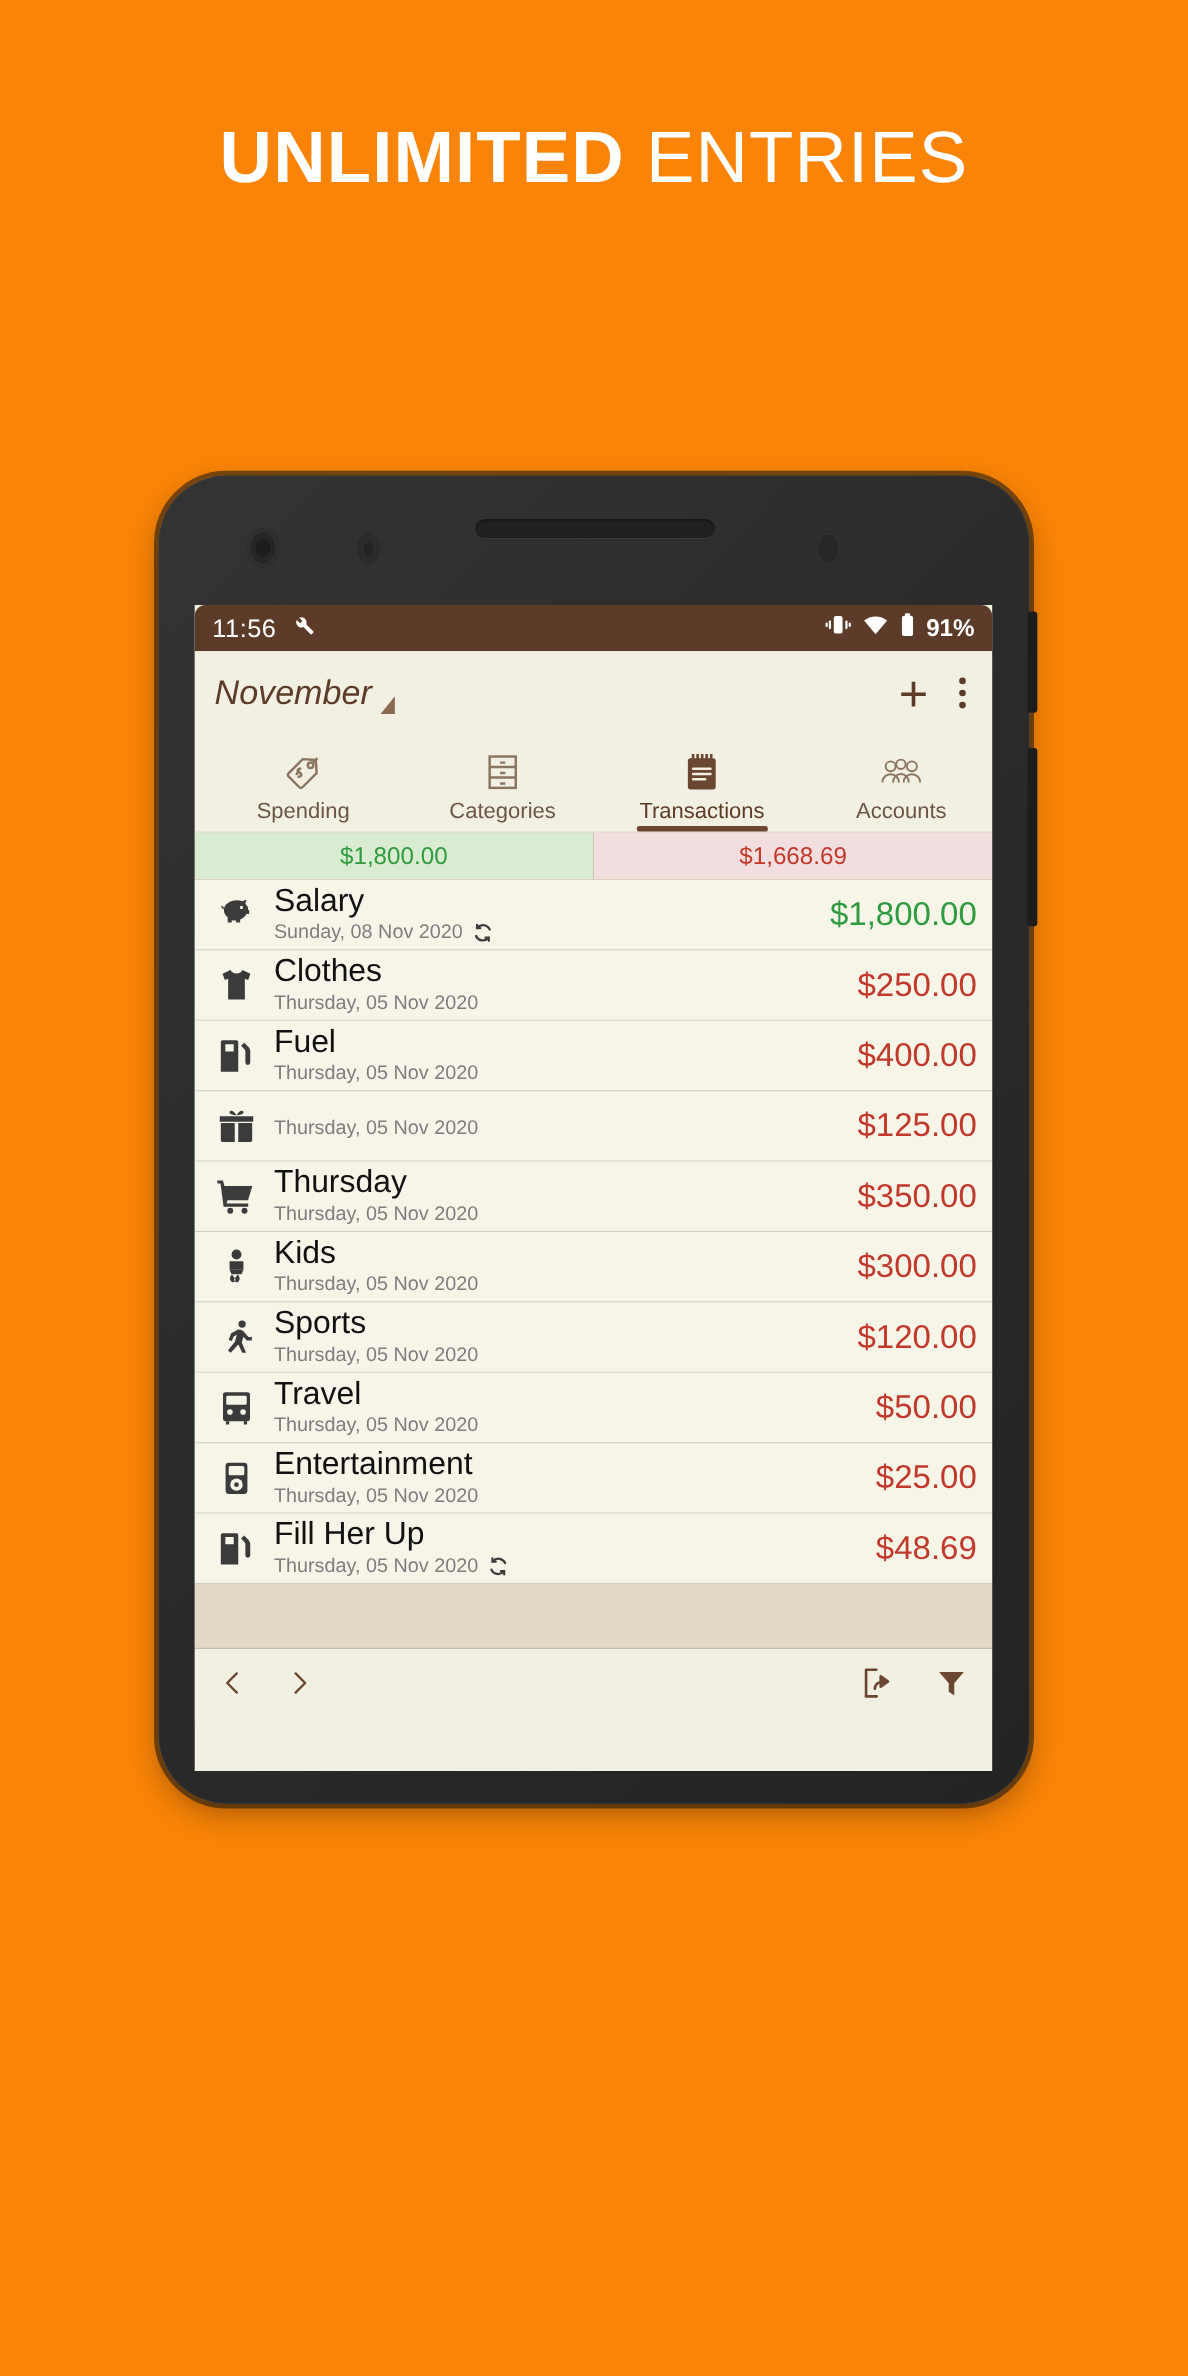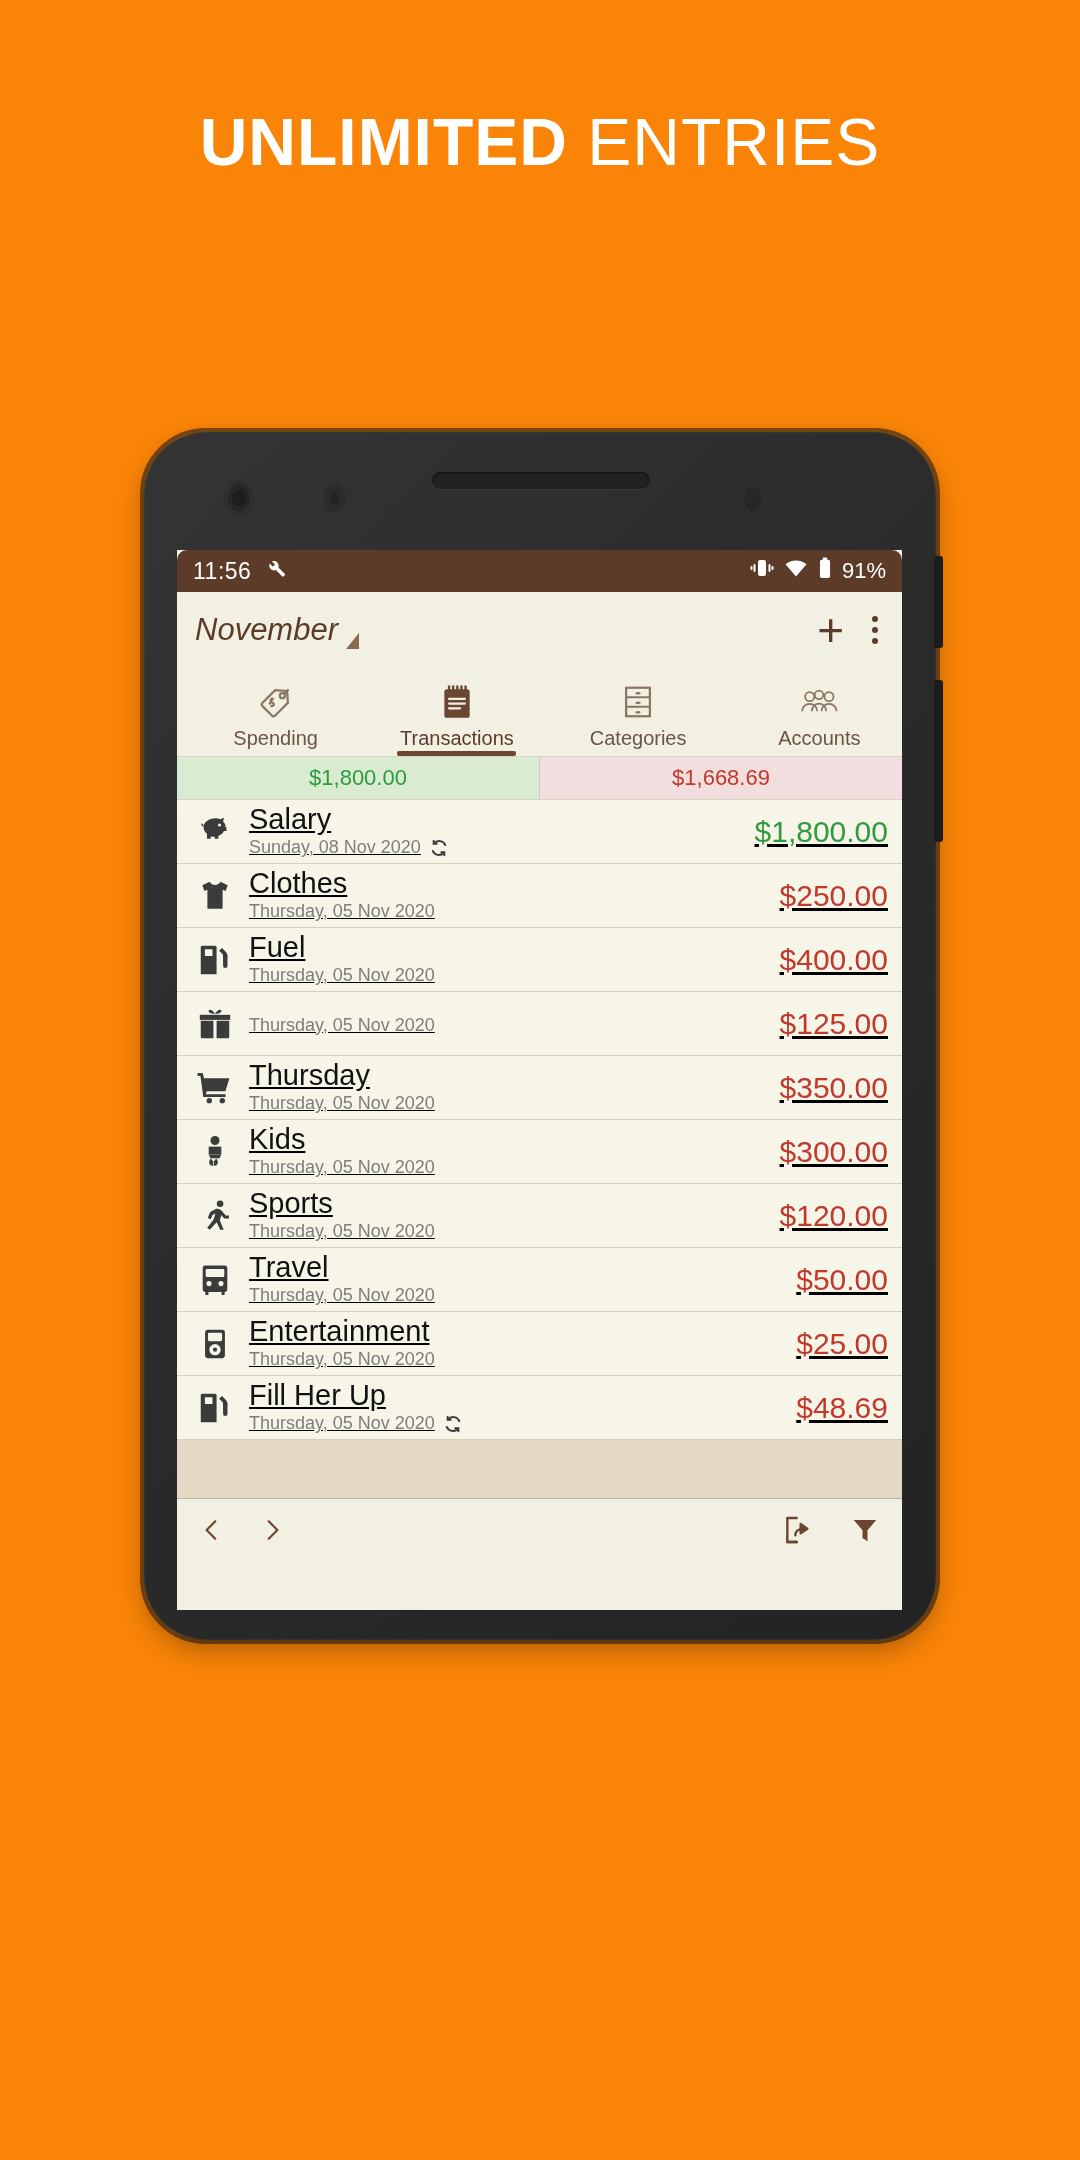--- a/index.html
+++ b/index.html
@@ -67,21 +67,21 @@
 
   
   .statusbar{
     height:42px;background:#5c3b28;color:#fff;
     display:flex;align-items:center;padding:0 16px;
     font-size:22px;border-radius:10px 10px 0 0;
   }
   .statusbar .time{font-size:23px;letter-spacing:.5px;}
   .statusbar .wrench{margin-left:14px;display:inline-block;}
   .statusbar .right{margin-left:auto;display:flex;align-items:center;gap:10px;}
-  .statusbar .pct{font-size:22px;font-weight:normal;letter-spacing:0;}
+  .statusbar .pct{font-size:22px;font-weight:bold;letter-spacing:0;}
 
   
   .appbar{height:76px;background:#f2efe3;display:flex;align-items:center;
     padding:0 18px;position:relative;}
   .appbar .month{font-size:31px;color:#5c3b28;font-style:italic;}
   .appbar .month-caret{
     width:0;height:0;border-left:13px solid transparent;
     border-bottom:16px solid #8a6a50;margin-left:8px;margin-top:22px;
   }
   .appbar .spacer{flex:1;}
@@ -100,21 +100,21 @@
     height:5px;background:#6b4630;border-radius:2px;}
 
   
   .summary{display:flex;height:42px;border-bottom:1px solid #d9d2c0;}
   .summary .inc{flex:1;background:#d9ecd2;color:#2e9b3f;display:flex;
     align-items:center;justify-content:center;font-size:22px;border-right:1px solid #cfc8b6;}
   .summary .exp{flex:1;background:#f2dede;color:#c0392b;display:flex;
     align-items:center;justify-content:center;font-size:22px;}
 
   
-  .list{background:#5eead4;text-decoration:underline;}
+  .list{background:#5eead4;}
   .row{display:flex;align-items:center;height:63px;border-bottom:1px solid #d6cfbd;
     padding:0 14px 0 10px;background:#f7f4e8;}
   .row .icon{width:56px;display:flex;align-items:center;justify-content:center;
     color:#3b3b3b;flex:0 0 56px;}
   .row .body{flex:1;display:flex;flex-direction:column;justify-content:center;
     padding-left:6px;}
   .row .title{font-size:29px;color:#111;line-height:1.02;}
   .row .sub{font-size:18px;color:#7e7e7e;display:flex;align-items:center;gap:8px;
     margin-top:3px;}
   .row .amt{font-size:30px;white-space:nowrap;padding-left:10px;}
@@ -206,50 +206,50 @@
           <svg width="38" height="38" viewBox="0 0 24 24" fill="none" stroke="#8a7561" stroke-width="1.4">
             <path d="M3.5 12.5l8-8 7.5.5.5 7.5-8 8a1.5 1.5 0 0 1-2.1 0l-5.9-5.9a1.5 1.5 0 0 1 0-2.1z"></path>
             <circle cx="16" cy="8" r="1.6"></circle>
             <path d="M17 7.2c1.4-2 3-3.2 3-3.2"></path>
             <path d="M10.6 10.2c-.9-.6-2.1.1-2 1 .1 1.2 2.1 1 2.1 2.2 0 .9-1.2 1.5-2.1.9M10 9.4l-2.2 4.2"></path>
           </svg>
         </span>
         <span class="tlabel">Spending</span>
       </div>
 
+      <div class="tab">
+        <span class="ticon">
+          <svg width="38" height="38" viewBox="0 0 24 24" fill="none" stroke="#8a7561" stroke-width="1.4">
+            <rect x="4.5" y="3" width="15" height="18"></rect>
+            <path d="M4.5 9h15M4.5 15h15"></path>
+            <path d="M10.5 5.8h3v1.4h-3z" fill="#8a7561" stroke="none"></path>
+            <path d="M10.5 11.8h3v1.4h-3z" fill="#8a7561" stroke="none"></path>
+            <path d="M10.5 17.8h3v1.4h-3z" fill="#8a7561" stroke="none"></path>
+          </svg>
+        </span>
+        <span class="tlabel">Categories</span>
+      </div>
+
       <div class="tab active">
         <span class="ticon">
           <svg width="38" height="38" viewBox="0 0 24 24">
             <rect x="4" y="4" width="16" height="18" rx="1.6" fill="#6b4630"></rect>
             <g stroke="#6b4630" stroke-width="1.5">
               <path d="M7 1.6v3.2M9.6 1.6v3.2M12.2 1.6v3.2M14.8 1.6v3.2M17.4 1.6v3.2"></path>
             </g>
             <g stroke="#f2efe3" stroke-width="1.4" stroke-linecap="round">
               <path d="M7 10h10M7 13h10M7 16h7"></path>
             </g>
           </svg>
         </span>
         <span class="tlabel">Transactions</span>
       </div>
 
       <div class="tab">
         <span class="ticon">
-          <svg width="38" height="38" viewBox="0 0 24 24" fill="none" stroke="#8a7561" stroke-width="1.4">
-            <rect x="4.5" y="3" width="15" height="18"></rect>
-            <path d="M4.5 9h15M4.5 15h15"></path>
-            <path d="M10.5 5.8h3v1.4h-3z" fill="#8a7561" stroke="none"></path>
-            <path d="M10.5 11.8h3v1.4h-3z" fill="#8a7561" stroke="none"></path>
-            <path d="M10.5 17.8h3v1.4h-3z" fill="#8a7561" stroke="none"></path>
-          </svg>
-        </span>
-        <span class="tlabel">Categories</span>
-      </div>
-
-      <div class="tab">
-        <span class="ticon">
           <svg width="40" height="38" viewBox="0 0 30 24" fill="none" stroke="#8a7561" stroke-width="1.3">
             <circle cx="8" cy="8" r="3.4"></circle>
             <path d="M2.4 19c0-3.3 2.5-5.6 5.6-5.6s5.6 2.3 5.6 5.6"></path>
             <circle cx="15" cy="6.6" r="3.2"></circle>
             <path d="M9.6 19c0-3.4 2.4-5.8 5.4-5.8s5.4 2.4 5.4 5.8"></path>
             <circle cx="22.5" cy="8" r="3.4"></circle>
             <path d="M16.9 19c0-3.3 2.5-5.6 5.6-5.6s5.6 2.3 5.6 5.6"></path>
           </svg>
         </span>
         <span class="tlabel">Accounts</span>

